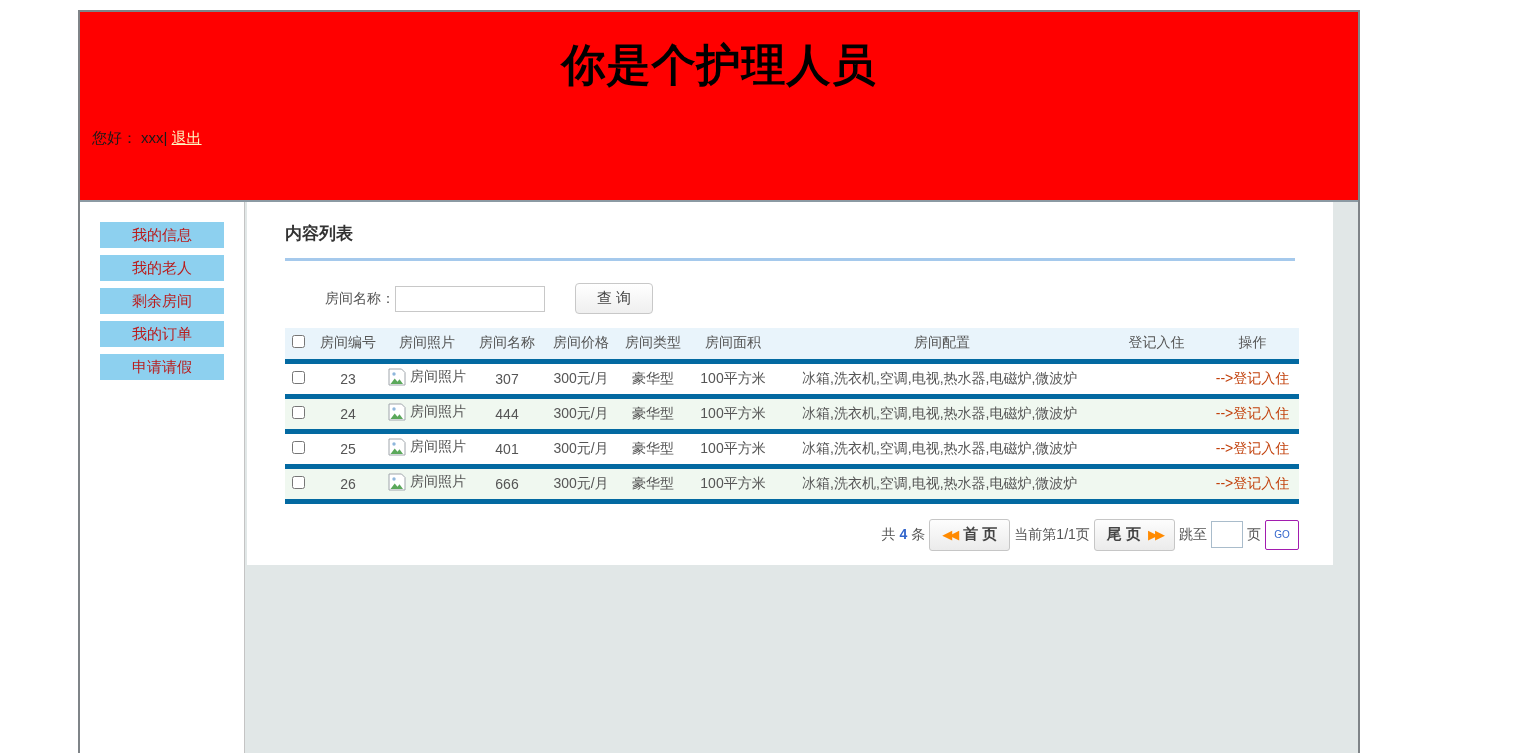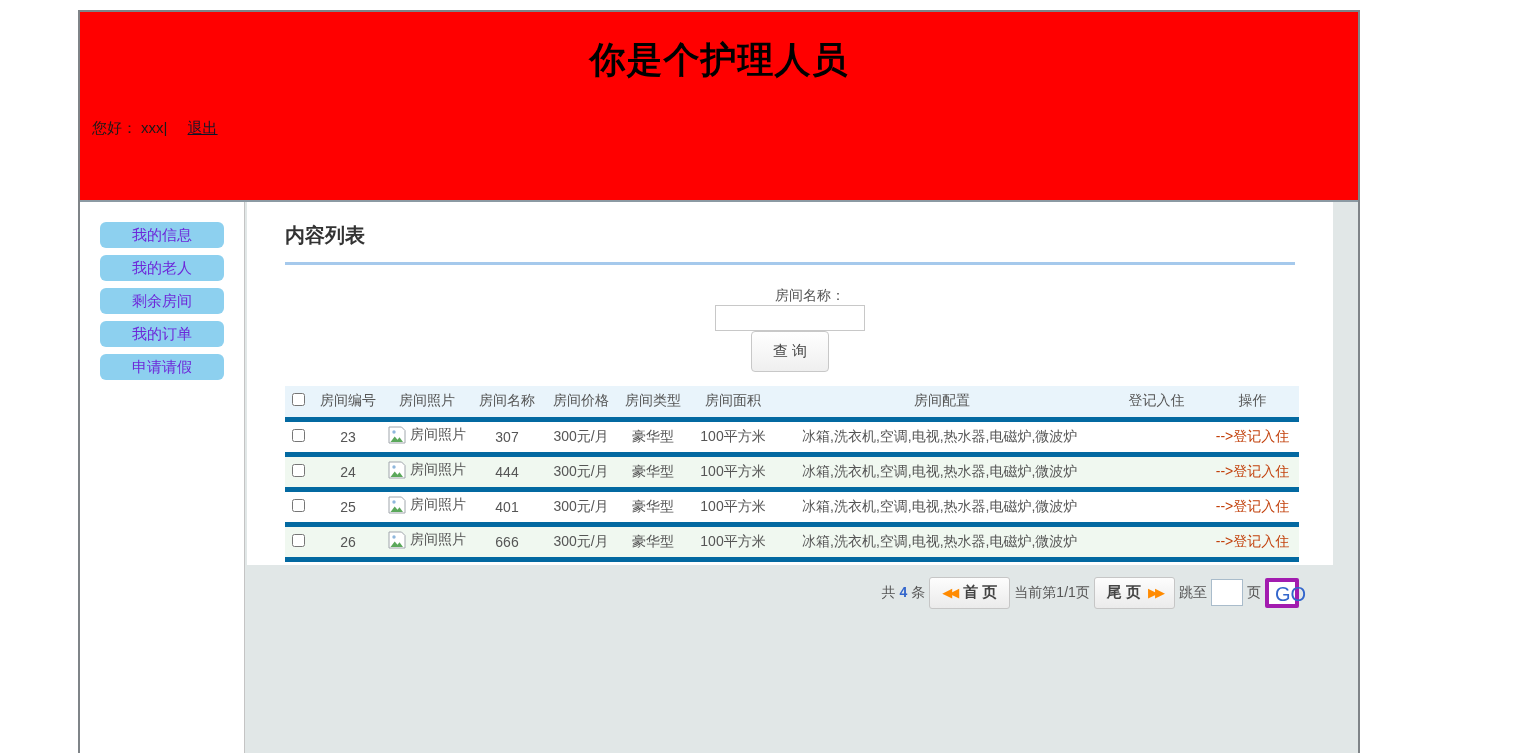--- a/index.html
+++ b/index.html
@@ -9,55 +9,55 @@
     font-family:"Liberation Sans","DejaVu Sans",sans-serif; color:#555;
   }
   .container {
     margin:10px 0 0 78px; width:1282px; height:790px;
     border:2px solid #7F8488; background:#fff;
   }
   
   .header { height:190px; background:#FF0000; border-bottom:2px solid #8C9AA3; }
   .app-title {
     margin:0; padding-top:24px; text-align:center;
-    font-size:36px; font-weight:bold; color:#000; letter-spacing:1px;
+    font-size:44px; font-weight:bold; color:#000; letter-spacing:1px;
   }
   .greeting { margin-top:34px; padding-left:12px; font-size:15px; color:#1a1a1a; }
   .greeting .uname { margin-left:4px; }
-  .logout-link { color:#0f172a; text-decoration:underline; margin-left:16px; cursor:pointer; }
+  .logout-link { color:#fef9c3; text-decoration:underline; margin-left:0; cursor:pointer; }
   
   .body-row { display:flex; height:596px; }
   .sidebar {
     width:165px; flex-shrink:0; background:#fff;
     border-right:1px solid #C4C4C4; padding-top:20px;
   }
   .side-btn {
     width:124px; height:26px; line-height:26px; margin:0 auto 7px auto;
-    background:#8DD0EF; color:#6d28d9; text-align:center;
-    font-size:15px; cursor:pointer;border-radius:6px;
+    background:#8DD0EF; color:#b91c1c; text-align:center;
+    font-size:15px; cursor:pointer;
   }
   .main { flex:1; background:#E1E7E7; overflow:hidden; }
   .breadcrumb-bar {
     height:45px; display:flex; align-items:center; gap:9px;
     padding-left:8px; border-bottom:1px solid #CDD7D7;
     font-size:14px; color:#555;
   }
   .home-ico { display:inline-flex; align-items:center; }
   
   .panel {
     margin:0 25px 0 2px; background:#fff; height:363px;
     padding:20px 38px 0 38px;
   }
-  .section-title { font-size:20px; font-weight:bold; color:#333; margin:0 0 13px 0; }
+  .section-title { font-size:17px; font-weight:bold; color:#333; margin:0 0 13px 0; }
   .title-underline { height:3px; background:#A5C9EC; margin-bottom:22px; }
-  .search-row { display:flex; align-items:center; font-size:14px; color:#555; margin-bottom:14px;flex-direction:column; }
+  .search-row { display:flex; align-items:center; font-size:14px; color:#555; margin-bottom:14px; }
   .search-label { margin-left:40px; }
   .room-input { width:150px; height:26px; border:1px solid #C8C8C8; outline:none; padding:0 4px; font-size:14px; }
   .query-btn {
-    width:78px; height:41px; border:1px solid #C8C8C8; border-radius:4px;
+    margin-left:30px; width:78px; height:31px; border:1px solid #C8C8C8; border-radius:4px;
     background:linear-gradient(#FFFFFF,#EFEFEF); font-size:15px; color:#444;
     cursor:pointer; font-family:inherit;
   }
   
   table.rooms { width:1014px; border-collapse:collapse; table-layout:fixed; font-size:14px; color:#555; }
   table.rooms th, table.rooms td { font-weight:normal; text-align:center; padding:0 2px; overflow:hidden; white-space:nowrap; }
   table.rooms thead tr { background:#E9F4FB; height:33px; }
   table.rooms tbody tr { height:35px; }
   table.rooms tr { border-bottom:5px solid #0369a1; }
   table.rooms tbody tr:nth-child(even) { background:#F0F8F0; }
@@ -73,22 +73,22 @@
   .total-count { color:#3366CC; font-weight:bold; margin:0 4px; }
   .pg-btn {
     height:32px; padding:0 12px; border:1px solid #C6C6C6; border-radius:3px;
     background:linear-gradient(#FDFDFD,#EBEBEB); font-size:15px; color:#444;
     display:inline-flex; align-items:center; gap:7px; cursor:pointer;
     font-weight:bold; font-family:inherit;
   }
   .arrows { color:#FF8A00; font-size:13px; letter-spacing:-3px; font-weight:bold; }
   .jump-input { width:32px; height:27px; border:1px solid #A9BCCB; outline:none; text-align:center; }
   .go-btn {
-    width:34px; height:30px; border:4px solid #a21caf; border-radius:2px;
-    background:#fff; color:#3366CC; font-size:20px; cursor:pointer; font-family:inherit;
+    width:34px; height:30px; border:1px solid #a21caf; border-radius:2px;
+    background:#fff; color:#3366CC; font-size:10px; cursor:pointer; font-family:inherit;
   }
 </style>
 </head>
 <body>
 
 <div class="container">
 
   <div class="header">
     <h1 class="app-title">你是个护理人员</h1>
     <div class="greeting">

